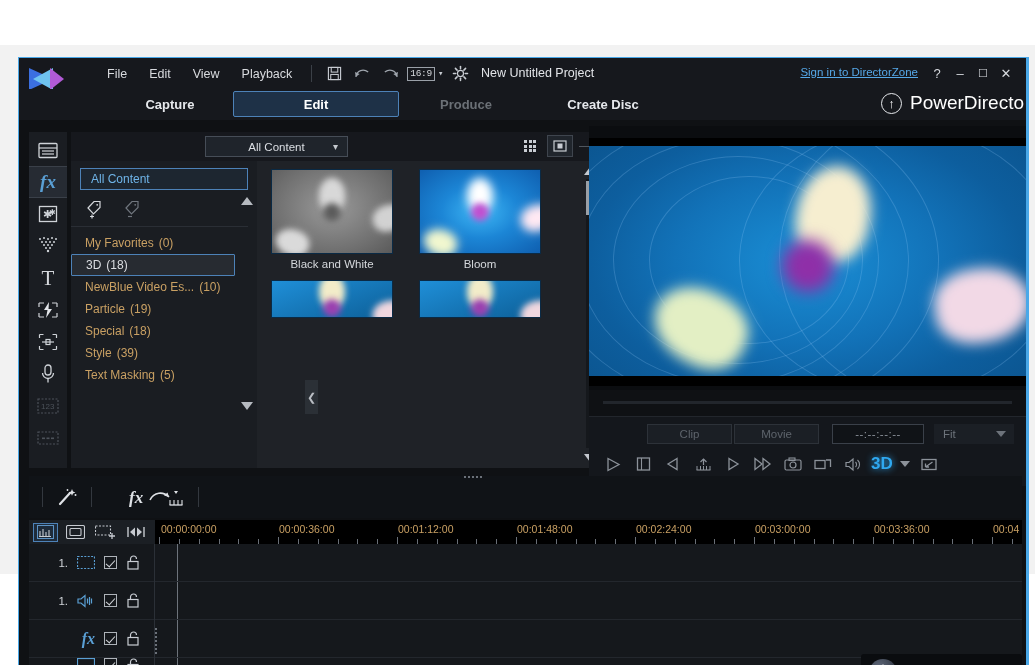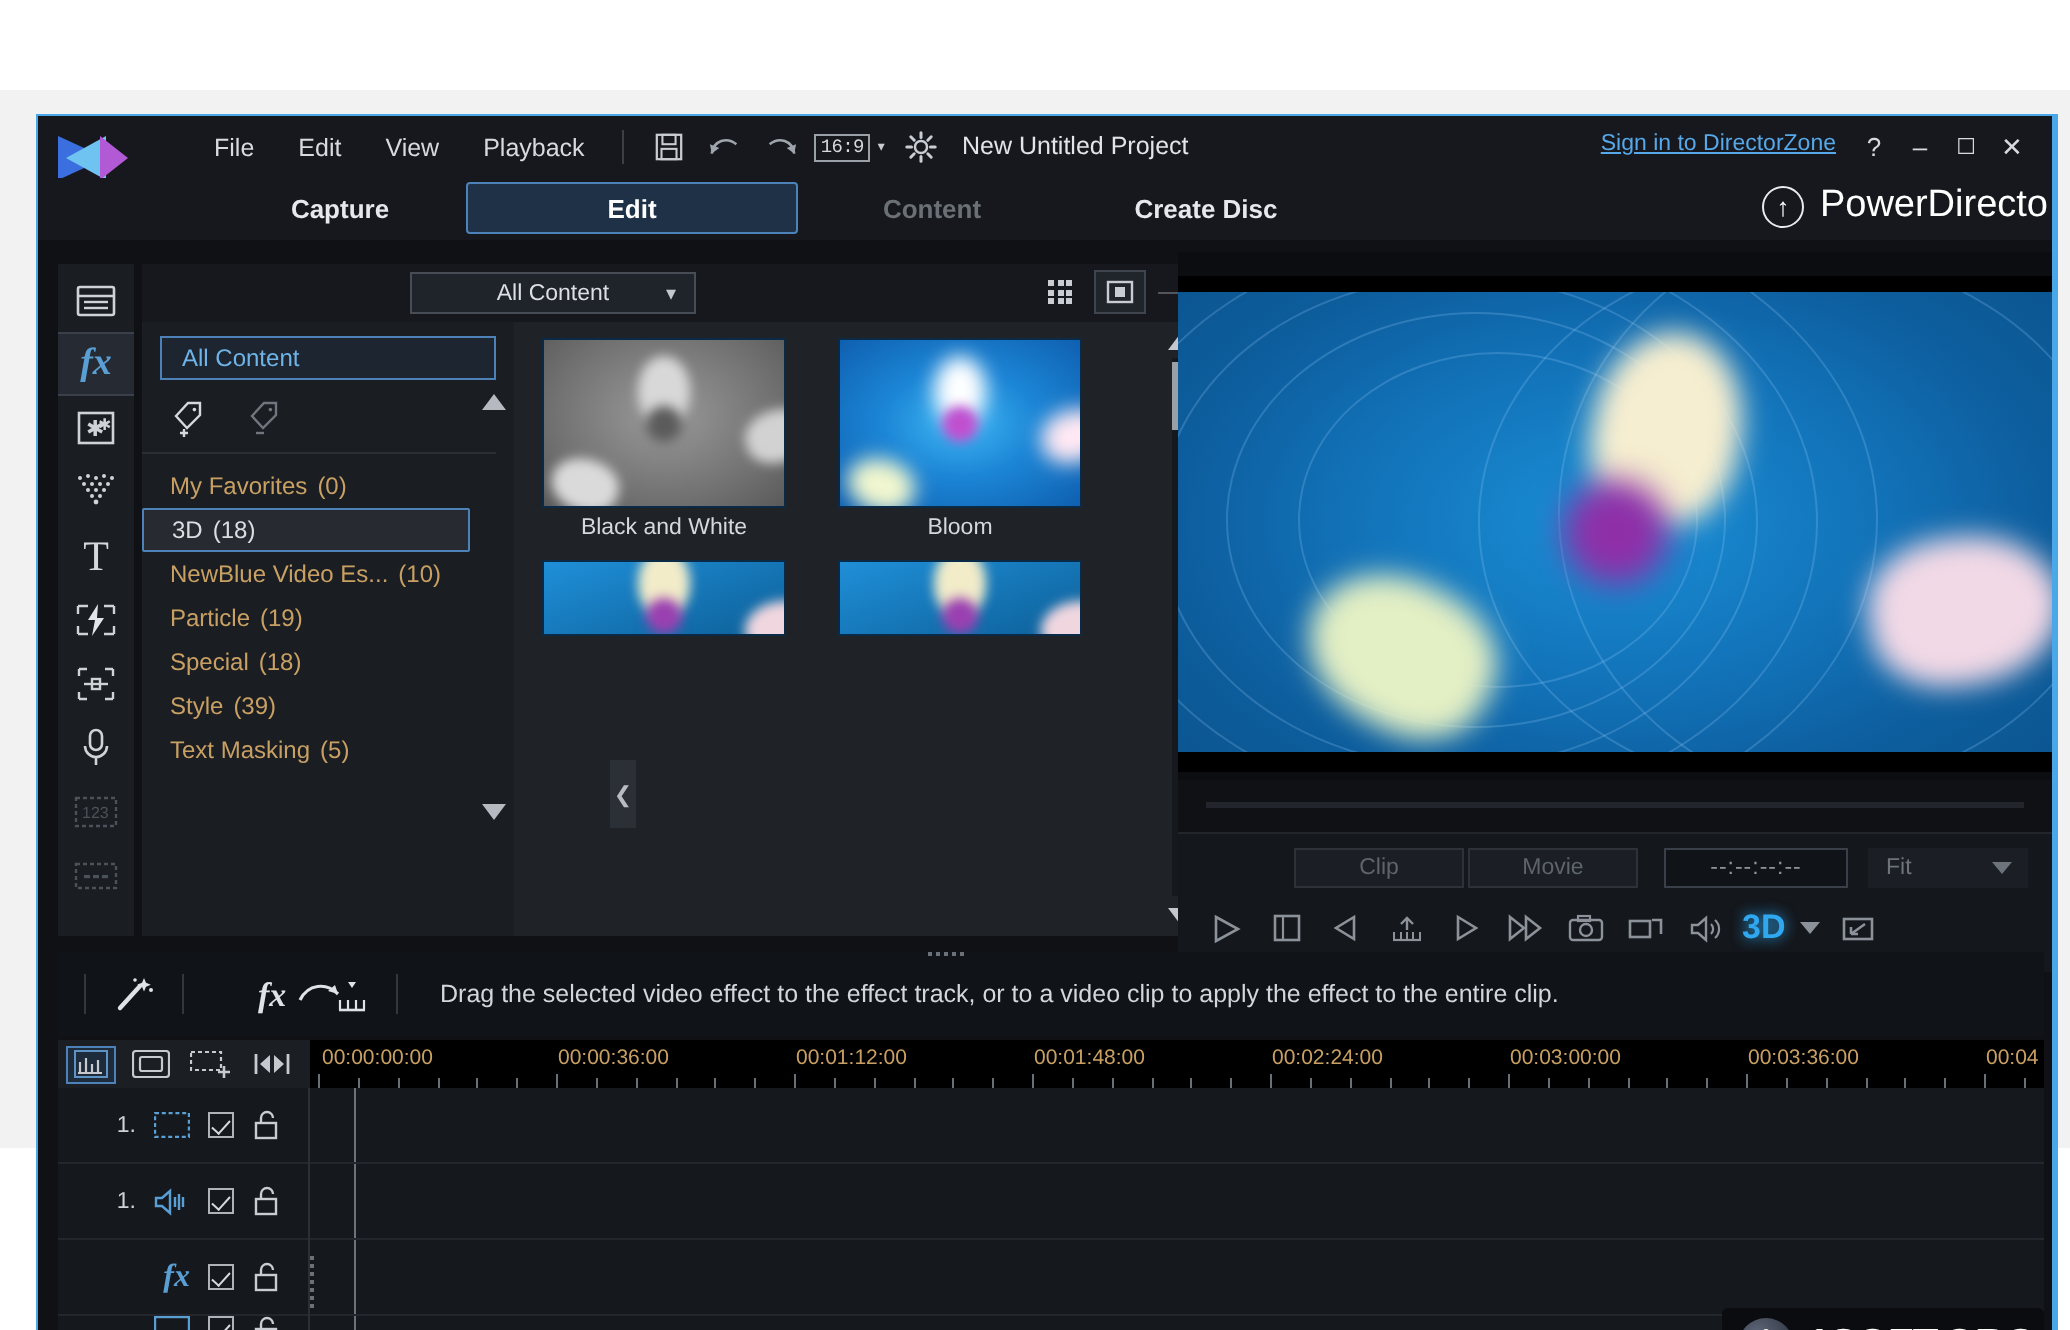--- a/index.html
+++ b/index.html
@@ -558,21 +558,21 @@
         <div class="wbtn">?</div>
         <div class="wbtn">–</div>
         <div class="wbtn sq">☐</div>
         <div class="wbtn">✕</div>
       </div>
     </div>
 
     <div class="tabsrow">
       <div class="maintab" style="left:88px;width:126px;">Capture</div>
       <div class="maintab active" style="left:214px;width:166px;">Edit</div>
-      <div class="maintab dim" style="left:382px;width:130px;">Content</div>
+      <div class="maintab dim" style="left:382px;width:130px;">Produce</div>
       <div class="maintab" style="left:516px;width:136px;">Create Disc</div>
       <div class="brand">
         <span class="brand-circ">↑</span>
         <span>PowerDirecto</span>
       </div>
     </div>
 
     <div class="body-area">
 
       <div class="rail">
@@ -956,21 +956,20 @@
           <svg width="56" height="22" viewBox="0 0 56 22">
             <text x="0" y="17" font-family="Liberation Serif" font-style="italic" font-weight="bold" font-size="17" fill="#dfe2e6">fx</text>
             <path d="M21 14 C25 6, 34 5, 40 11" fill="none" stroke="#dfe2e6" stroke-width="1.6"></path>
             <path d="M40 11 L35 9.5 L38.5 6.5 Z" fill="#dfe2e6"></path>
             <path d="M41 19 L41 14 M45 19 L45 14 M49 19 L49 14 M53 19 L53 14" stroke="#dfe2e6" stroke-width="1.1"></path>
             <line x1="40.5" y1="19" x2="53.5" y2="19" stroke="#dfe2e6" stroke-width="1.3"></line>
             <path d="M45 5 L49 5 L47 8 Z" fill="#dfe2e6"></path>
           </svg>
         </span>
         <div class="vs"></div>
-        <div class="msg-text">Drag the selected video effect to the effect track, or to a video clip to apply the effect to the entire clip.</div>
       </div>
 
       <div class="timeline">
         <div class="tl-toolbar">
           <div class="tlt-btn sel">
             <svg width="17" height="14" viewBox="0 0 17 14">
               <rect x="0.5" y="0.5" width="16" height="13" fill="none" stroke="#5d93c5" stroke-width="1"></rect>
               <path d="M3 11 L3 6 M6 11 L6 4 M9 11 L9 7 M12 11 L12 5" stroke="#c6cad0" stroke-width="1.1"></path>
               <line x1="2" y1="11.5" x2="14" y2="11.5" stroke="#c6cad0" stroke-width="1"></line>
             </svg>

